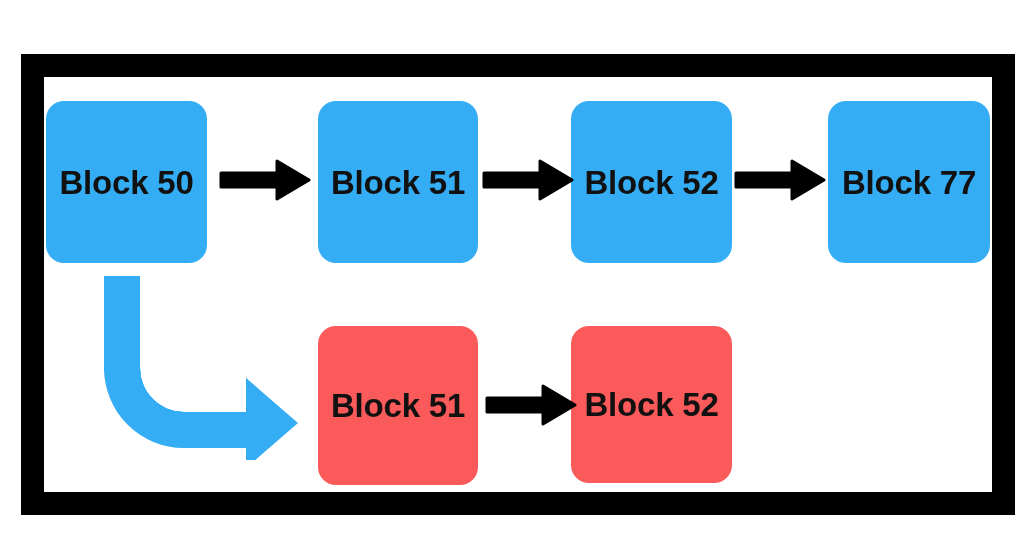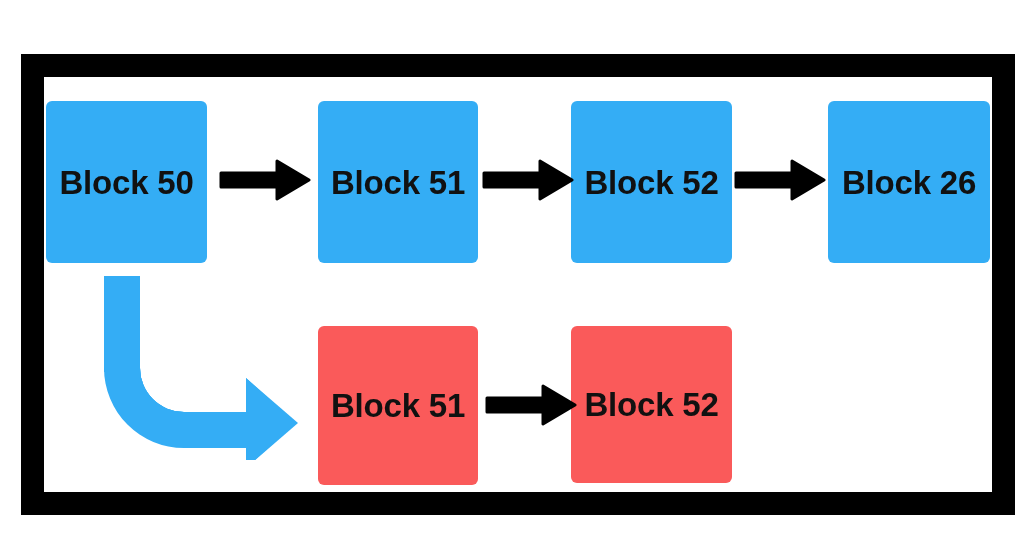--- a/index.html
+++ b/index.html
@@ -26,21 +26,21 @@
     width: 994px;
     height: 461px;
     box-sizing: border-box;
     border: 23px solid #000000;
     background: #ffffff;
   }
   
   .block {
     position: absolute;
     box-sizing: border-box;
-    border-radius: 6px;
+    border-radius: 18px;
     display: flex;
     align-items: center;
     justify-content: center;
     color: #111111;
     font-weight: bold;
     font-size: 33px;
     letter-spacing: -0.2px;
     line-height: 1;
     white-space: nowrap;
     user-select: none;
@@ -91,21 +91,21 @@
 
   <div class="block blue" id="block-51">
     <span>Block 51</span>
   </div>
 
   <div class="block blue" id="block-52">
     <span>Block 52</span>
   </div>
 
   <div class="block blue" id="block-53">
-    <span>Block 26</span>
+    <span>Block 77</span>
   </div>
 
   <div class="block red" id="fork-51">
     <span>Block 51</span>
   </div>
 
   <div class="block red" id="fork-52">
     <span>Block 52</span>
   </div>
 

